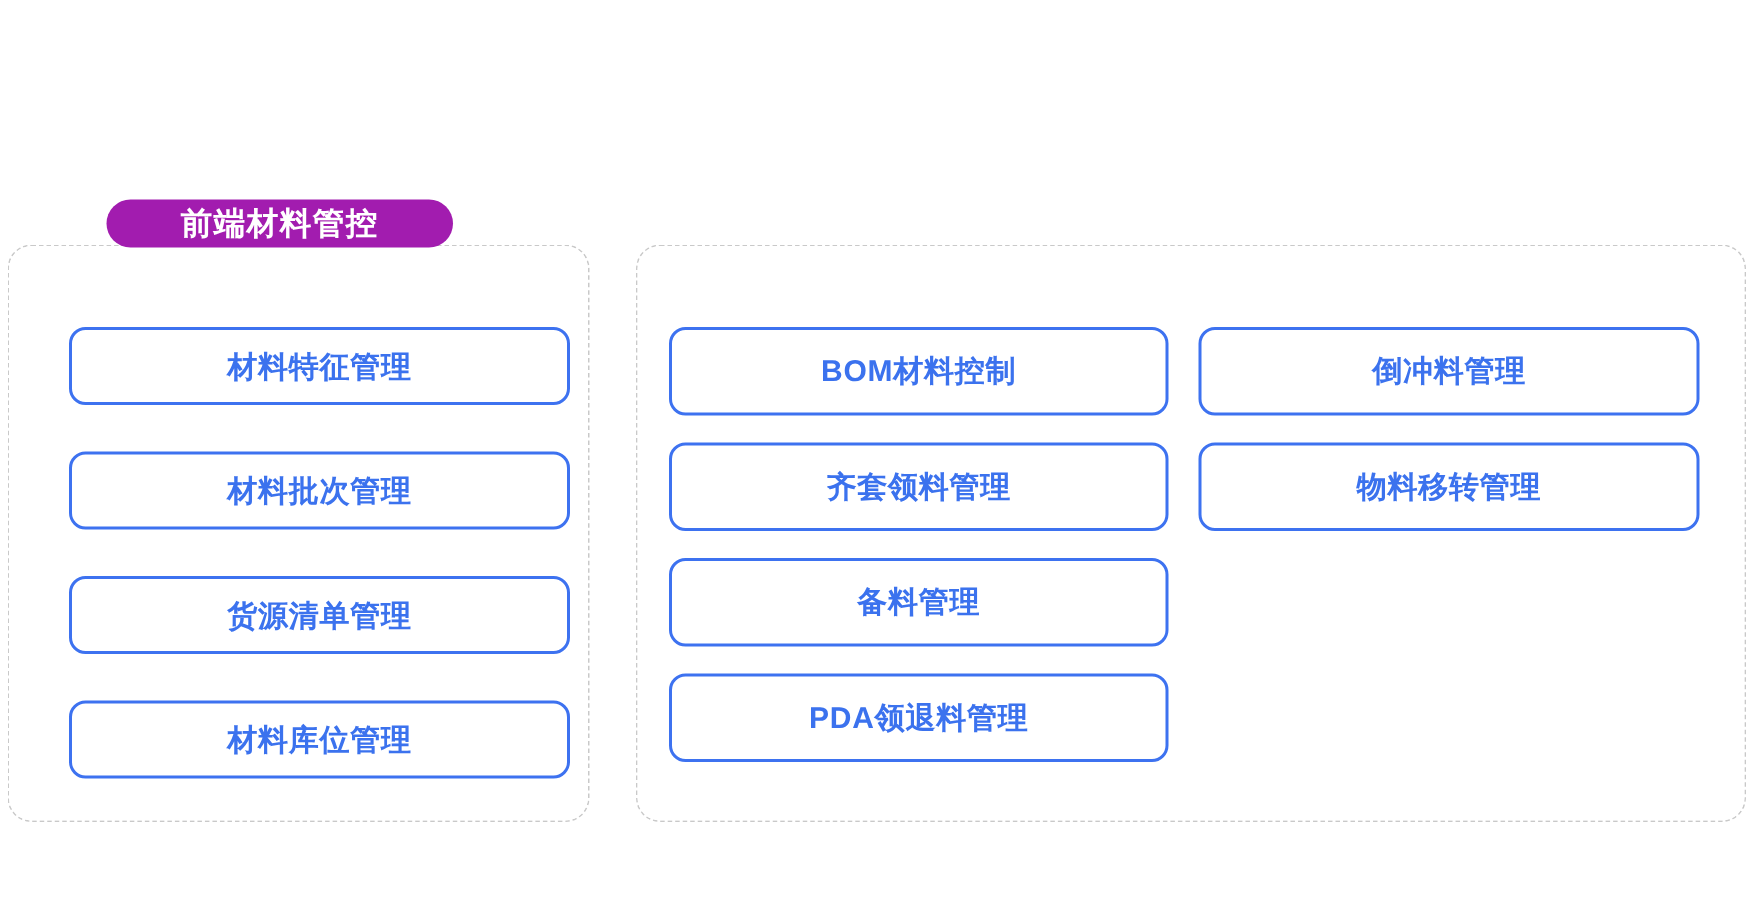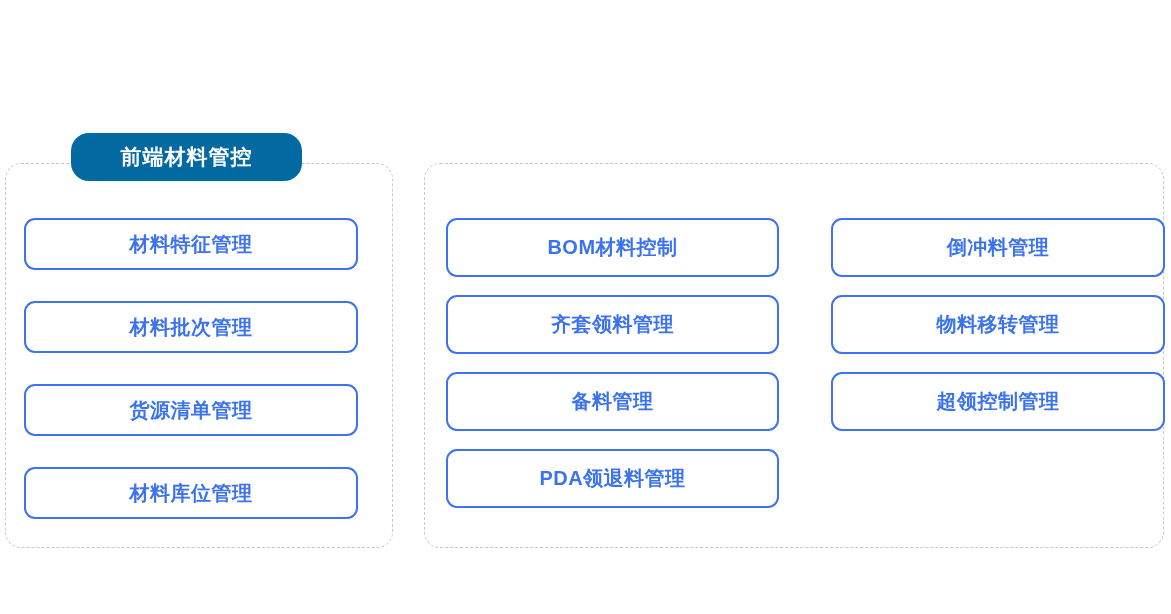--- a/index.html
+++ b/index.html
@@ -40,30 +40,30 @@
   .panel-right {
     left: 424px;
     top: 163px;
     width: 740px;
     height: 385px;
   }
 
   
   .pill {
     position: absolute;
-    background: #0369a1;
+    background: #a21caf;
     color: #ffffff;
     border-radius: 18px;
     display: flex;
     align-items: center;
     justify-content: center;
     font-size: 21px;
     font-weight: bold;
     letter-spacing: 1px;
-    height: 48px;
+    height: 32px;
     box-sizing: border-box;
     z-index: 4;
   }
   .pill-left {
     left: 71px;
     top: 133px;
     width: 231px;
   }
   .pill-right {
     left: 648px;
@@ -72,31 +72,31 @@
   }
 
   
   .col {
     position: absolute;
     display: flex;
     flex-direction: column;
     z-index: 3;
   }
   .col-a {
-    left: 24px;
+    left: 46px;
     top: 218px;
     width: 334px;
   }
   .col-b {
     left: 446px;
     top: 218px;
     width: 333px;
   }
   .col-c {
-    left: 831px;
+    left: 799px;
     top: 218px;
     width: 334px;
     text-align: right;
   }
 
   .card {
     border: 2px solid #3d72f0;
     border-radius: 11px;
     background: #ffffff;
     box-sizing: border-box;
@@ -144,16 +144,15 @@
   <div class="col col-b">
     <div class="card">BOM材料控制</div>
     <div class="card">齐套领料管理</div>
     <div class="card">备料管理</div>
     <div class="card">PDA领退料管理</div>
   </div>
 
   <div class="col col-c">
     <div class="card">倒冲料管理</div>
     <div class="card">物料移转管理</div>
-    <div class="card">超领控制管理</div>
   </div>
 
 </div>
 
 </body></html>

